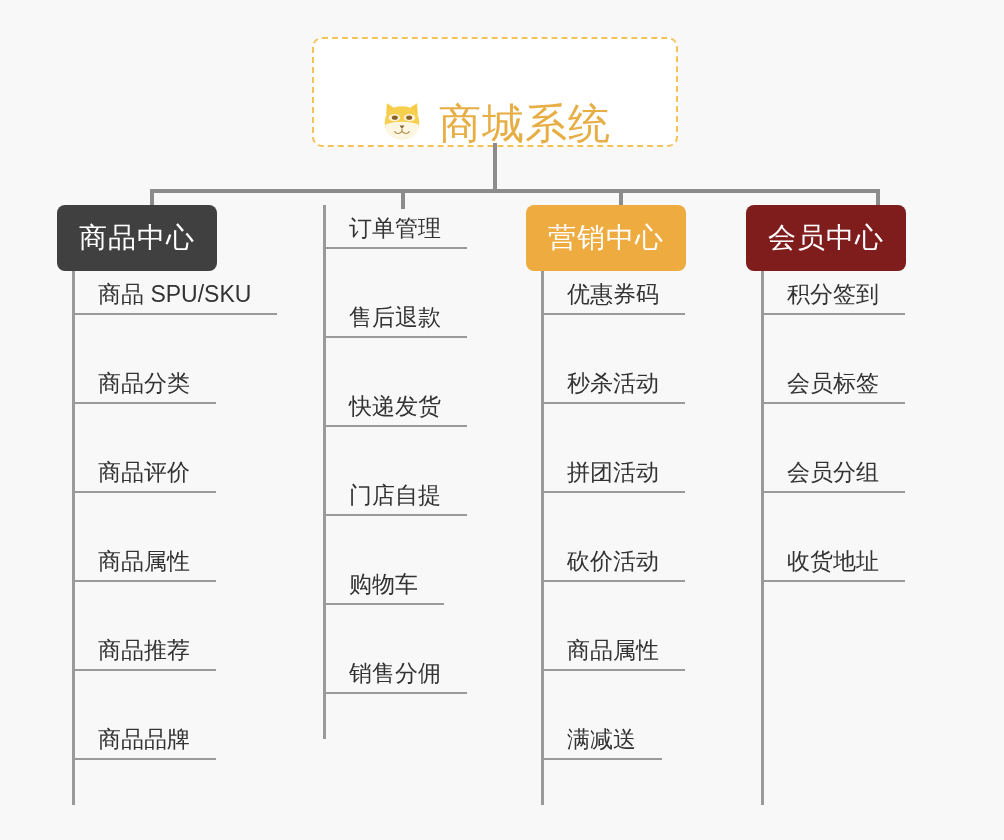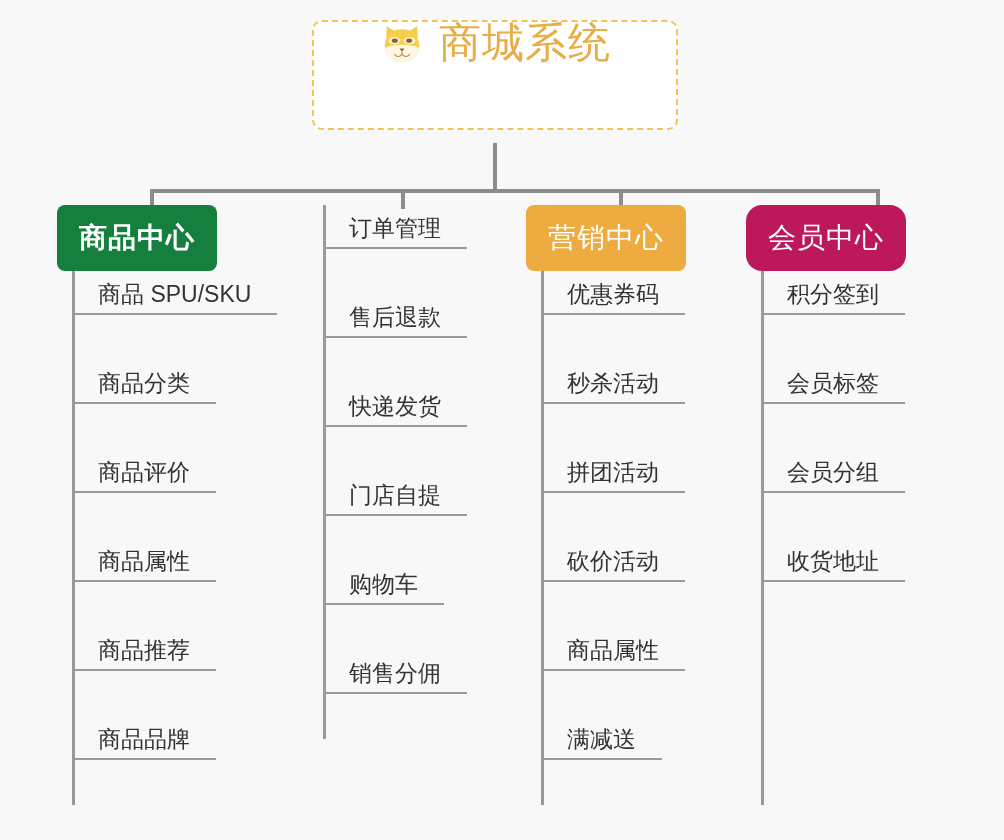--- a/index.html
+++ b/index.html
@@ -16,28 +16,28 @@
     position: relative;
     width: 1004px;
     height: 840px;
     background: #f8f8f8;
   }
 
   
   .root-node {
     position: absolute;
     left: 312px;
-    top: 20px;
+    top: 37px;
     width: 366px;
     height: 110px;
     background: #ffffff;
     border: 2px dashed #f3c358;
     border-radius: 10px;
     display: flex;
-    align-items: flex-start;
+    align-items: flex-end;
     justify-content: center;
     gap: 14px;
   }
   .root-icon {
     width: 46px;
     height: 46px;
     position: relative;
     flex: none;
   }
   .root-title {
@@ -138,21 +138,21 @@
   </div>
 
   <div class="conn conn-stem"></div>
   <div class="conn conn-bus"></div>
   <div class="conn drop" style="left:150px"></div>
   <div class="conn drop" style="left:401px"></div>
   <div class="conn drop" style="left:619px"></div>
   <div class="conn drop" style="left:876px"></div>
 
   <div id="columns-host">
-      <div class="column" style="left: 57px;"><div class="cat-box" style="background: #15803d; font-weight: bold;">
+      <div class="column" style="left: 57px;"><div class="cat-box" style="background: #404040;">
           <span>商品中心</span>
         </div><div class="children">
           <div class="spine" style="background: rgb(154, 154, 154); height: 534px;"></div>
           <div class="child">
             <span class="child-inner">商品 SPU/SKU</span>
           </div>
           <div class="child">
             <span class="child-inner">商品分类</span>
           </div>
           <div class="child">
@@ -205,21 +205,21 @@
           <div class="child">
             <span class="child-inner">砍价活动</span>
           </div>
           <div class="child">
             <span class="child-inner">商品属性</span>
           </div>
           <div class="child">
             <span class="child-inner">满减送</span>
           </div>
         </div></div>
-      <div class="column" style="left: 746px;"><div class="cat-box" style="background: #be185d; border-radius: 16px;">
+      <div class="column" style="left: 746px;"><div class="cat-box" style="background: #7f1d1d;">
           <span>会员中心</span>
         </div><div class="children">
           <div class="spine" style="background: rgb(154, 154, 154); height: 534px;"></div>
           <div class="child">
             <span class="child-inner">积分签到</span>
           </div>
           <div class="child">
             <span class="child-inner">会员标签</span>
           </div>
           <div class="child">

